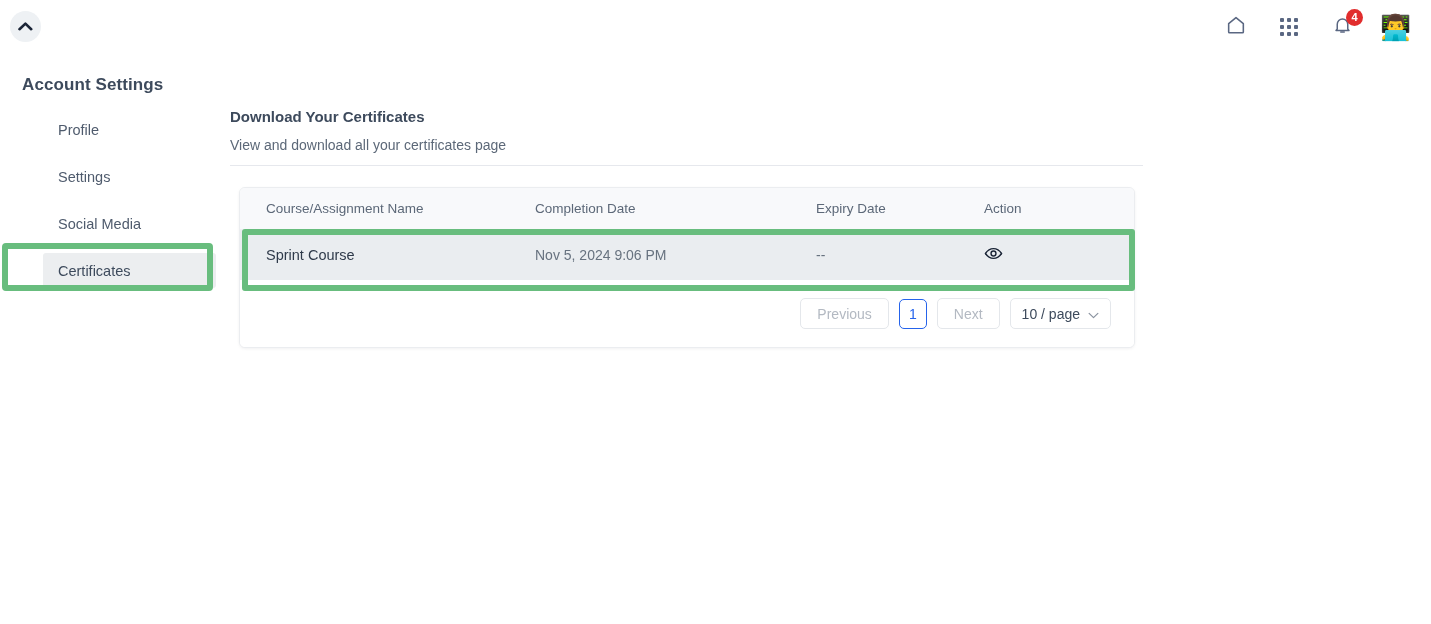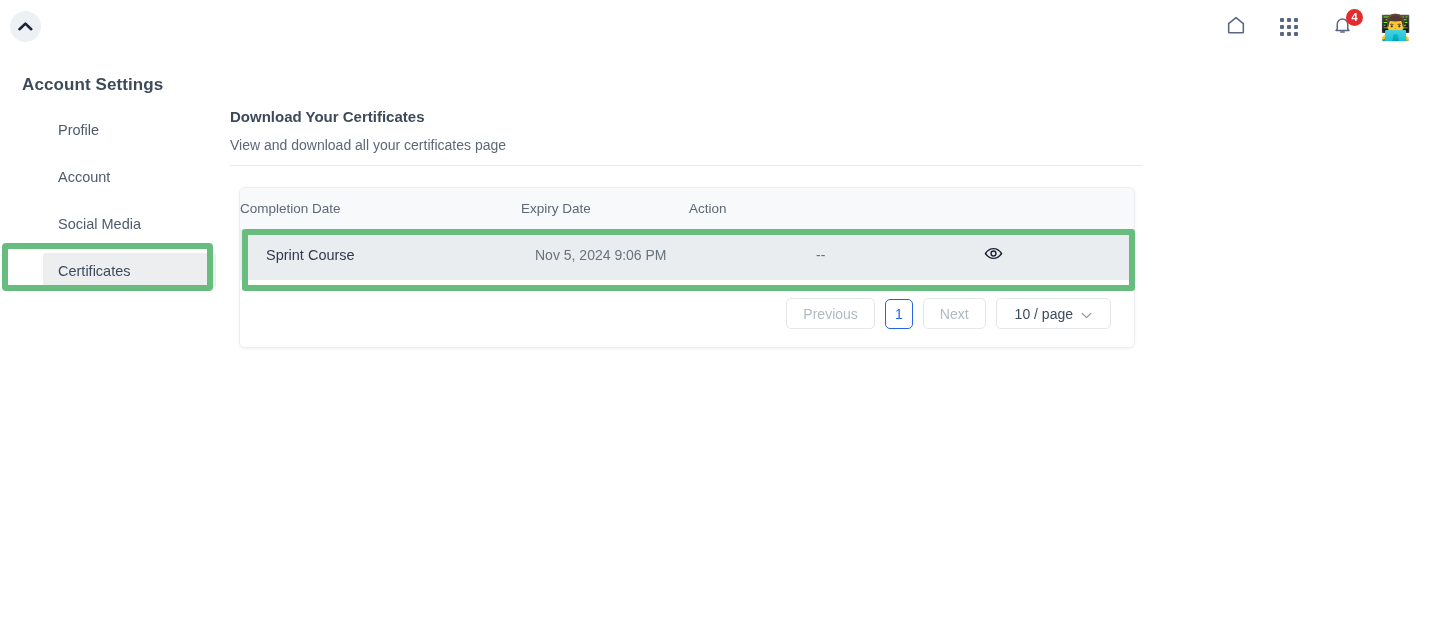--- a/index.html
+++ b/index.html
@@ -121,21 +121,21 @@
   .pbtn {
     height: 31px; padding: 0 16px; border: 1px solid #e4e7eb; border-radius: 5px;
     display: flex; align-items: center; font-size: 14px; color: #b3b9c2; background:#fff;
   }
   .pnum {
     width: 28px; height: 30px; border: 1px solid #2563eb; border-radius: 5px;
     display: flex; align-items: center; justify-content: center;
     font-size: 14px; color: #2563eb; background: #fff;
   }
   .psize {
-    height: 31px; padding: 0 18px; border: 1px solid #e4e7eb; border-radius: 5px;
+    height: 31px; padding: 0 11px; border: 1px solid #e4e7eb; border-radius: 5px;
     display: flex; align-items: center; gap: 8px; font-size: 14px; color: #3d4a5c; background:#fff;
   }
   .chev { display:block; }
 </style>
 </head>
 <body>
 
 <div class="page">
 
   <div class="topbar">
@@ -190,40 +190,41 @@
   </div>
 
   <div class="sidebar">
     <div class="sidebar-title">Account Settings</div>
 
     <div class="nav">
       <div class="nav-item">
         <span>Profile</span>
       </div>
       <div class="nav-item">
-        <span>Account</span>
+        <span>Settings</span>
       </div>
       <div class="nav-item">
         <span>Social Media</span>
       </div>
       <div class="nav-item active">
         <span>Certificates</span>
       </div>
     </div>
   </div>
 
   <div class="main">
 
     <div class="page-title">Download Your Certificates</div>
     <div class="page-sub">View and download all your certificates page</div>
     <div class="divider"></div>
 
     <div class="card">
 
       <div class="thead">
+        <div class="th c1">Course/Assignment Name</div>
         <div class="th c2">Completion Date</div>
         <div class="th c3">Expiry Date</div>
         <div class="th c4">Action</div>
       </div>
 
       <div class="trow">
         <div class="c1 cell-name">Sprint Course</div>
         <div class="c2 cell-date">Nov 5, 2024 9:06 PM</div>
         <div class="c3 cell-expiry">--</div>
         <div class="c4 eye-wrap">

